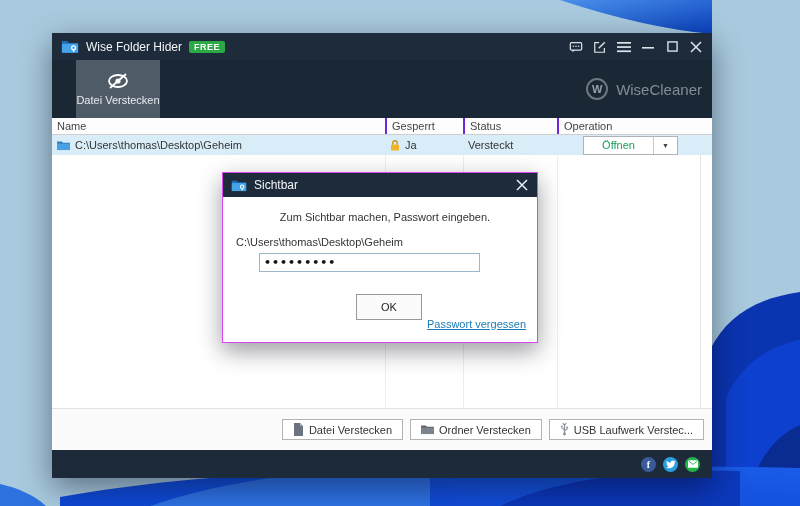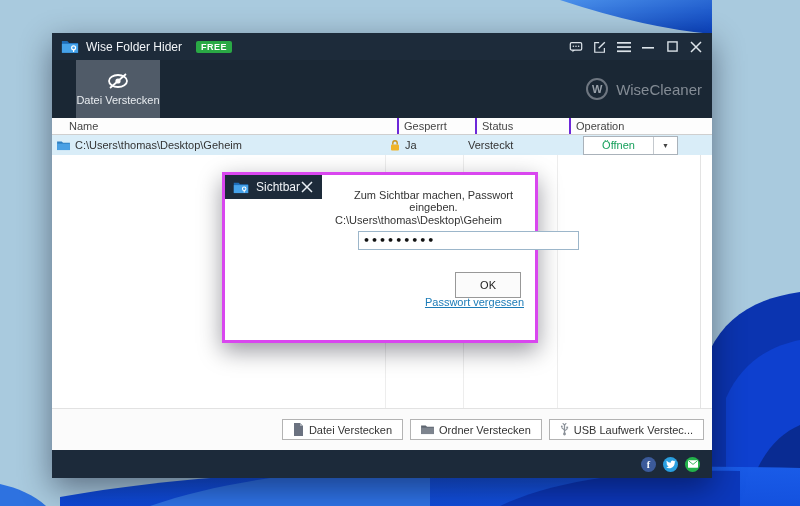--- a/index.html
+++ b/index.html
@@ -9,36 +9,36 @@
   .wallpaper { position:absolute; left:0; top:0; }
 
   
   .win { position:absolute; left:52px; top:33px; width:660px; height:445px;
          display:flex; flex-direction:column; box-shadow:0 10px 30px rgba(0,0,20,.45);
          background:#fff; }
   .titlebar { height:27px; background:#1d2b3a; display:flex; align-items:center; padding:0 9px; flex:0 0 auto; }
   .app-icon { width:18px; height:15px; margin-right:7px; }
   .title-text { color:#f2f5f8; font-size:12px; }
   .free-badge { background:#2aa945; color:#fff; font-size:9px; font-weight:bold; letter-spacing:.5px;
-                padding:1px 5px; border-radius:2px; margin-left:14px; }
+                padding:1px 5px; border-radius:2px; margin-left:7px; }
   .tb-icons { margin-left:auto; display:flex; align-items:center; gap:10px; }
   .tb-icons .ic { width:14px; height:14px; display:flex; align-items:center; justify-content:center; cursor:pointer; }
 
   .toolbar { height:58px; background:#1a2734; position:relative; display:flex; padding-left:24px; flex:0 0 auto; }
   .tab { width:84px; display:flex; flex-direction:column; align-items:center; justify-content:center; gap:4px;
          color:#e8ecf0; font-size:11px; cursor:pointer; }
   .tab.second { width:116px; }
   .tab.active { background:#505b68; }
   .brand { position:absolute; right:10px; top:0; height:58px; display:flex; align-items:center; gap:8px; }
   .brand-circle { width:22px; height:22px; border:2px solid #6e7680; border-radius:50%;
                   color:#99a1aa; font-size:11px; font-weight:bold; display:flex; align-items:center; justify-content:center; }
   .brand-text { color:#848c95; font-size:15px; }
 
   .thead { height:17px; background:#fdfdfd; border-bottom:1px solid #cfcfcf; display:grid;
-           grid-template-columns:333px 78px 94px 1fr; font-size:11px; color:#454545; flex:0 0 auto;padding-left:12px; }
+           grid-template-columns:333px 78px 94px 1fr; font-size:11px; color:#454545; flex:0 0 auto; }
   .thead .th { display:flex; align-items:center; padding-left:5px; }
   .thead .th + .th { border-left:2px solid #6d28d9; }
   .trow { height:20px; background:#d9edf8; display:grid; grid-template-columns:333px 78px 94px 1fr;
           font-size:11px; color:#333; align-items:center; flex:0 0 auto; cursor:default; }
   .trow .td { display:flex; align-items:center; padding-left:5px; gap:5px; }
   .open-btn { margin-left:26px; width:95px; height:19px; background:#fff; border:1px solid #aab2ba;
               display:flex; align-items:stretch; cursor:pointer; }
   .open-label { flex:1; display:flex; align-items:center; justify-content:center; color:#17a05c; font-size:11px; }
   .open-arrow { width:24px; border-left:1px solid #c4c9ce; display:flex; align-items:center; justify-content:center;
                 font-size:7px; color:#444; }
@@ -54,22 +54,22 @@
 
   .footer { height:28px; background:#1c2a3a; display:flex; align-items:center; justify-content:flex-end;
             gap:7px; padding-right:12px; flex:0 0 auto; }
   .soc { width:15px; height:15px; border-radius:50%; display:flex; align-items:center; justify-content:center; cursor:pointer; }
   .soc.fb { background:#3b5a9a; color:#fff; font-size:10px; font-weight:bold; font-family:"Liberation Serif", serif; }
   .soc.tw { background:#2a9fe0; }
   .soc.mail { background:#23b24b; }
 
   
   .dialog { position:absolute; left:222px; top:172px; width:316px; height:171px; background:#fff;
-            border:3px solid #d946ef; box-shadow:0 8px 22px rgba(0,0,20,.4); z-index:10;
-            display:flex; flex-direction:row; }
+            border:1px solid #d946ef; box-shadow:0 8px 22px rgba(0,0,20,.4); z-index:10;
+            display:flex; flex-direction:column; }
   .dlg-titlebar { height:24px; background:#1d2b3a; display:flex; align-items:center; padding:0 8px; flex:0 0 auto; }
   .dlg-icon { width:16px; height:13px; margin-right:7px; }
   .dlg-title { color:#f2f5f8; font-size:12px; }
   .dlg-close { margin-left:auto; width:14px; height:14px; display:flex; align-items:center; justify-content:center; cursor:pointer; }
   .dlg-body { position:relative; flex:1; background:#fff; font-size:11px; color:#333; }
   .dlg-msg { position:absolute; left:0; right:0; top:14px; text-align:center;padding-left:10px; }
   .dlg-path { position:absolute; left:13px; top:39px; }
   .dlg-pass { position:absolute; left:36px; top:56px; width:221px; height:19px; border:1px solid #9cb6ca;
               font-size:11px; font-weight:bold; letter-spacing:1px; padding:0 4px; color:#111; outline:none;
               font-family:"DejaVu Sans", sans-serif; }

